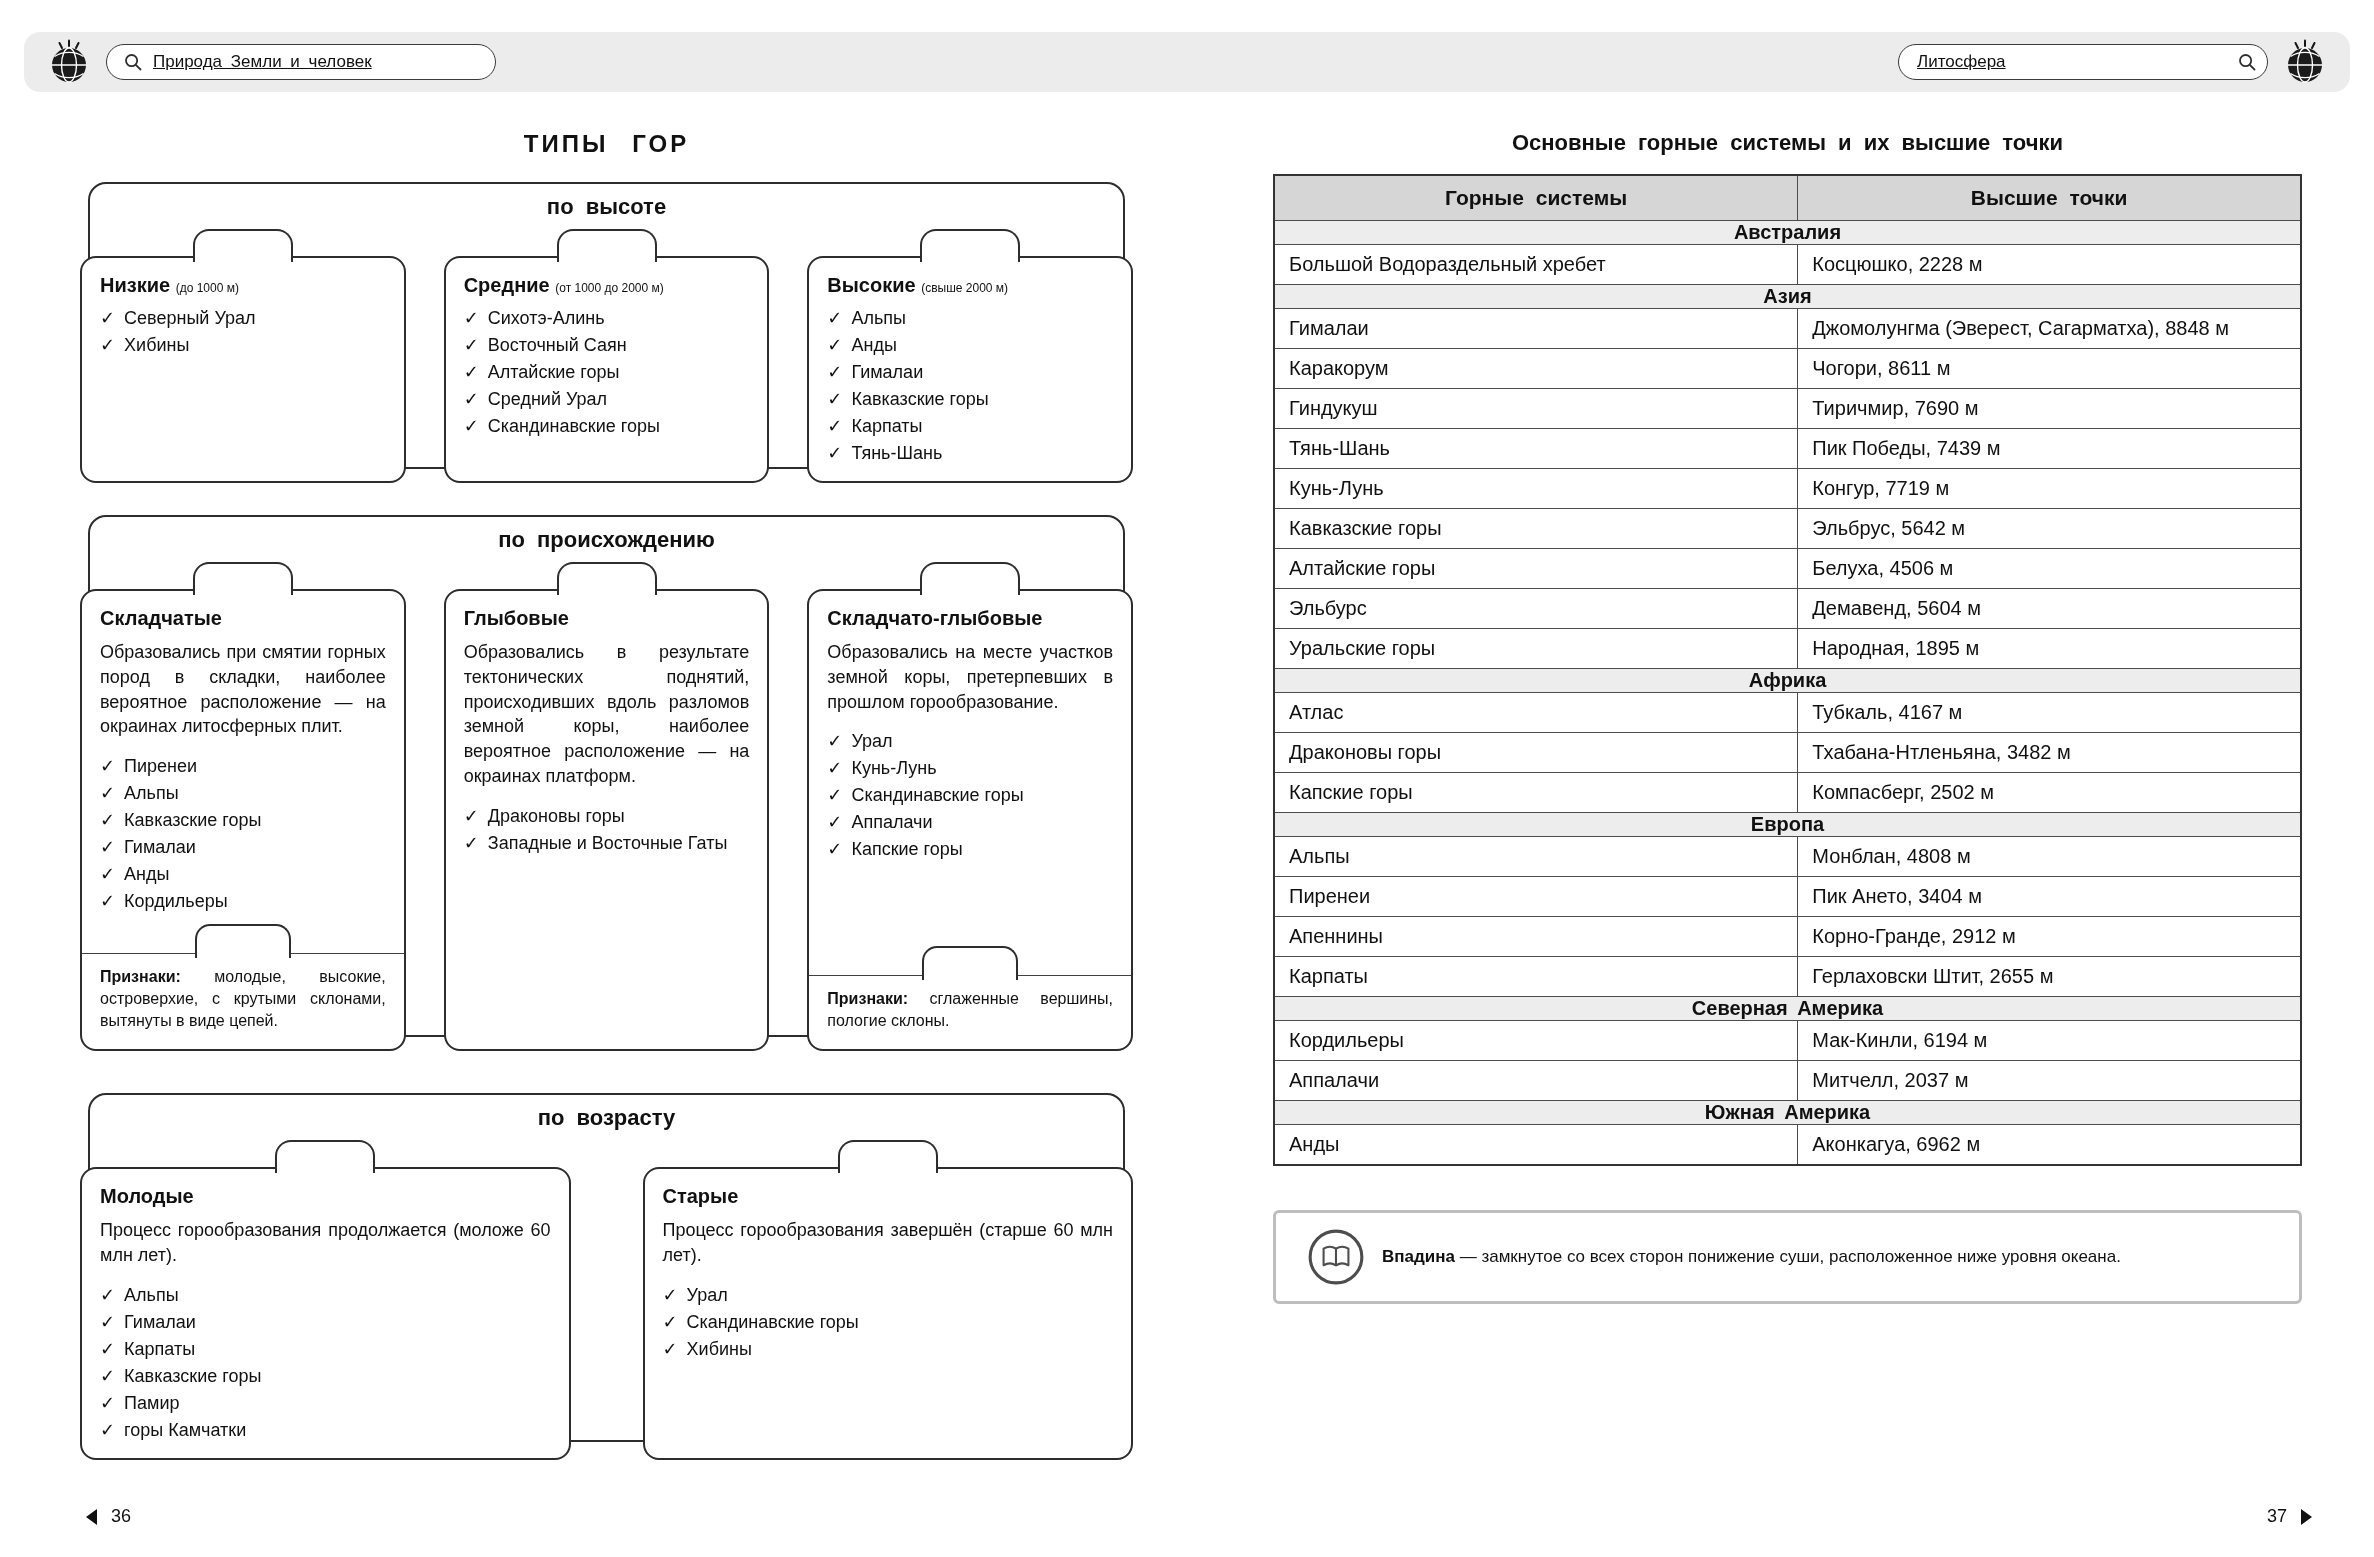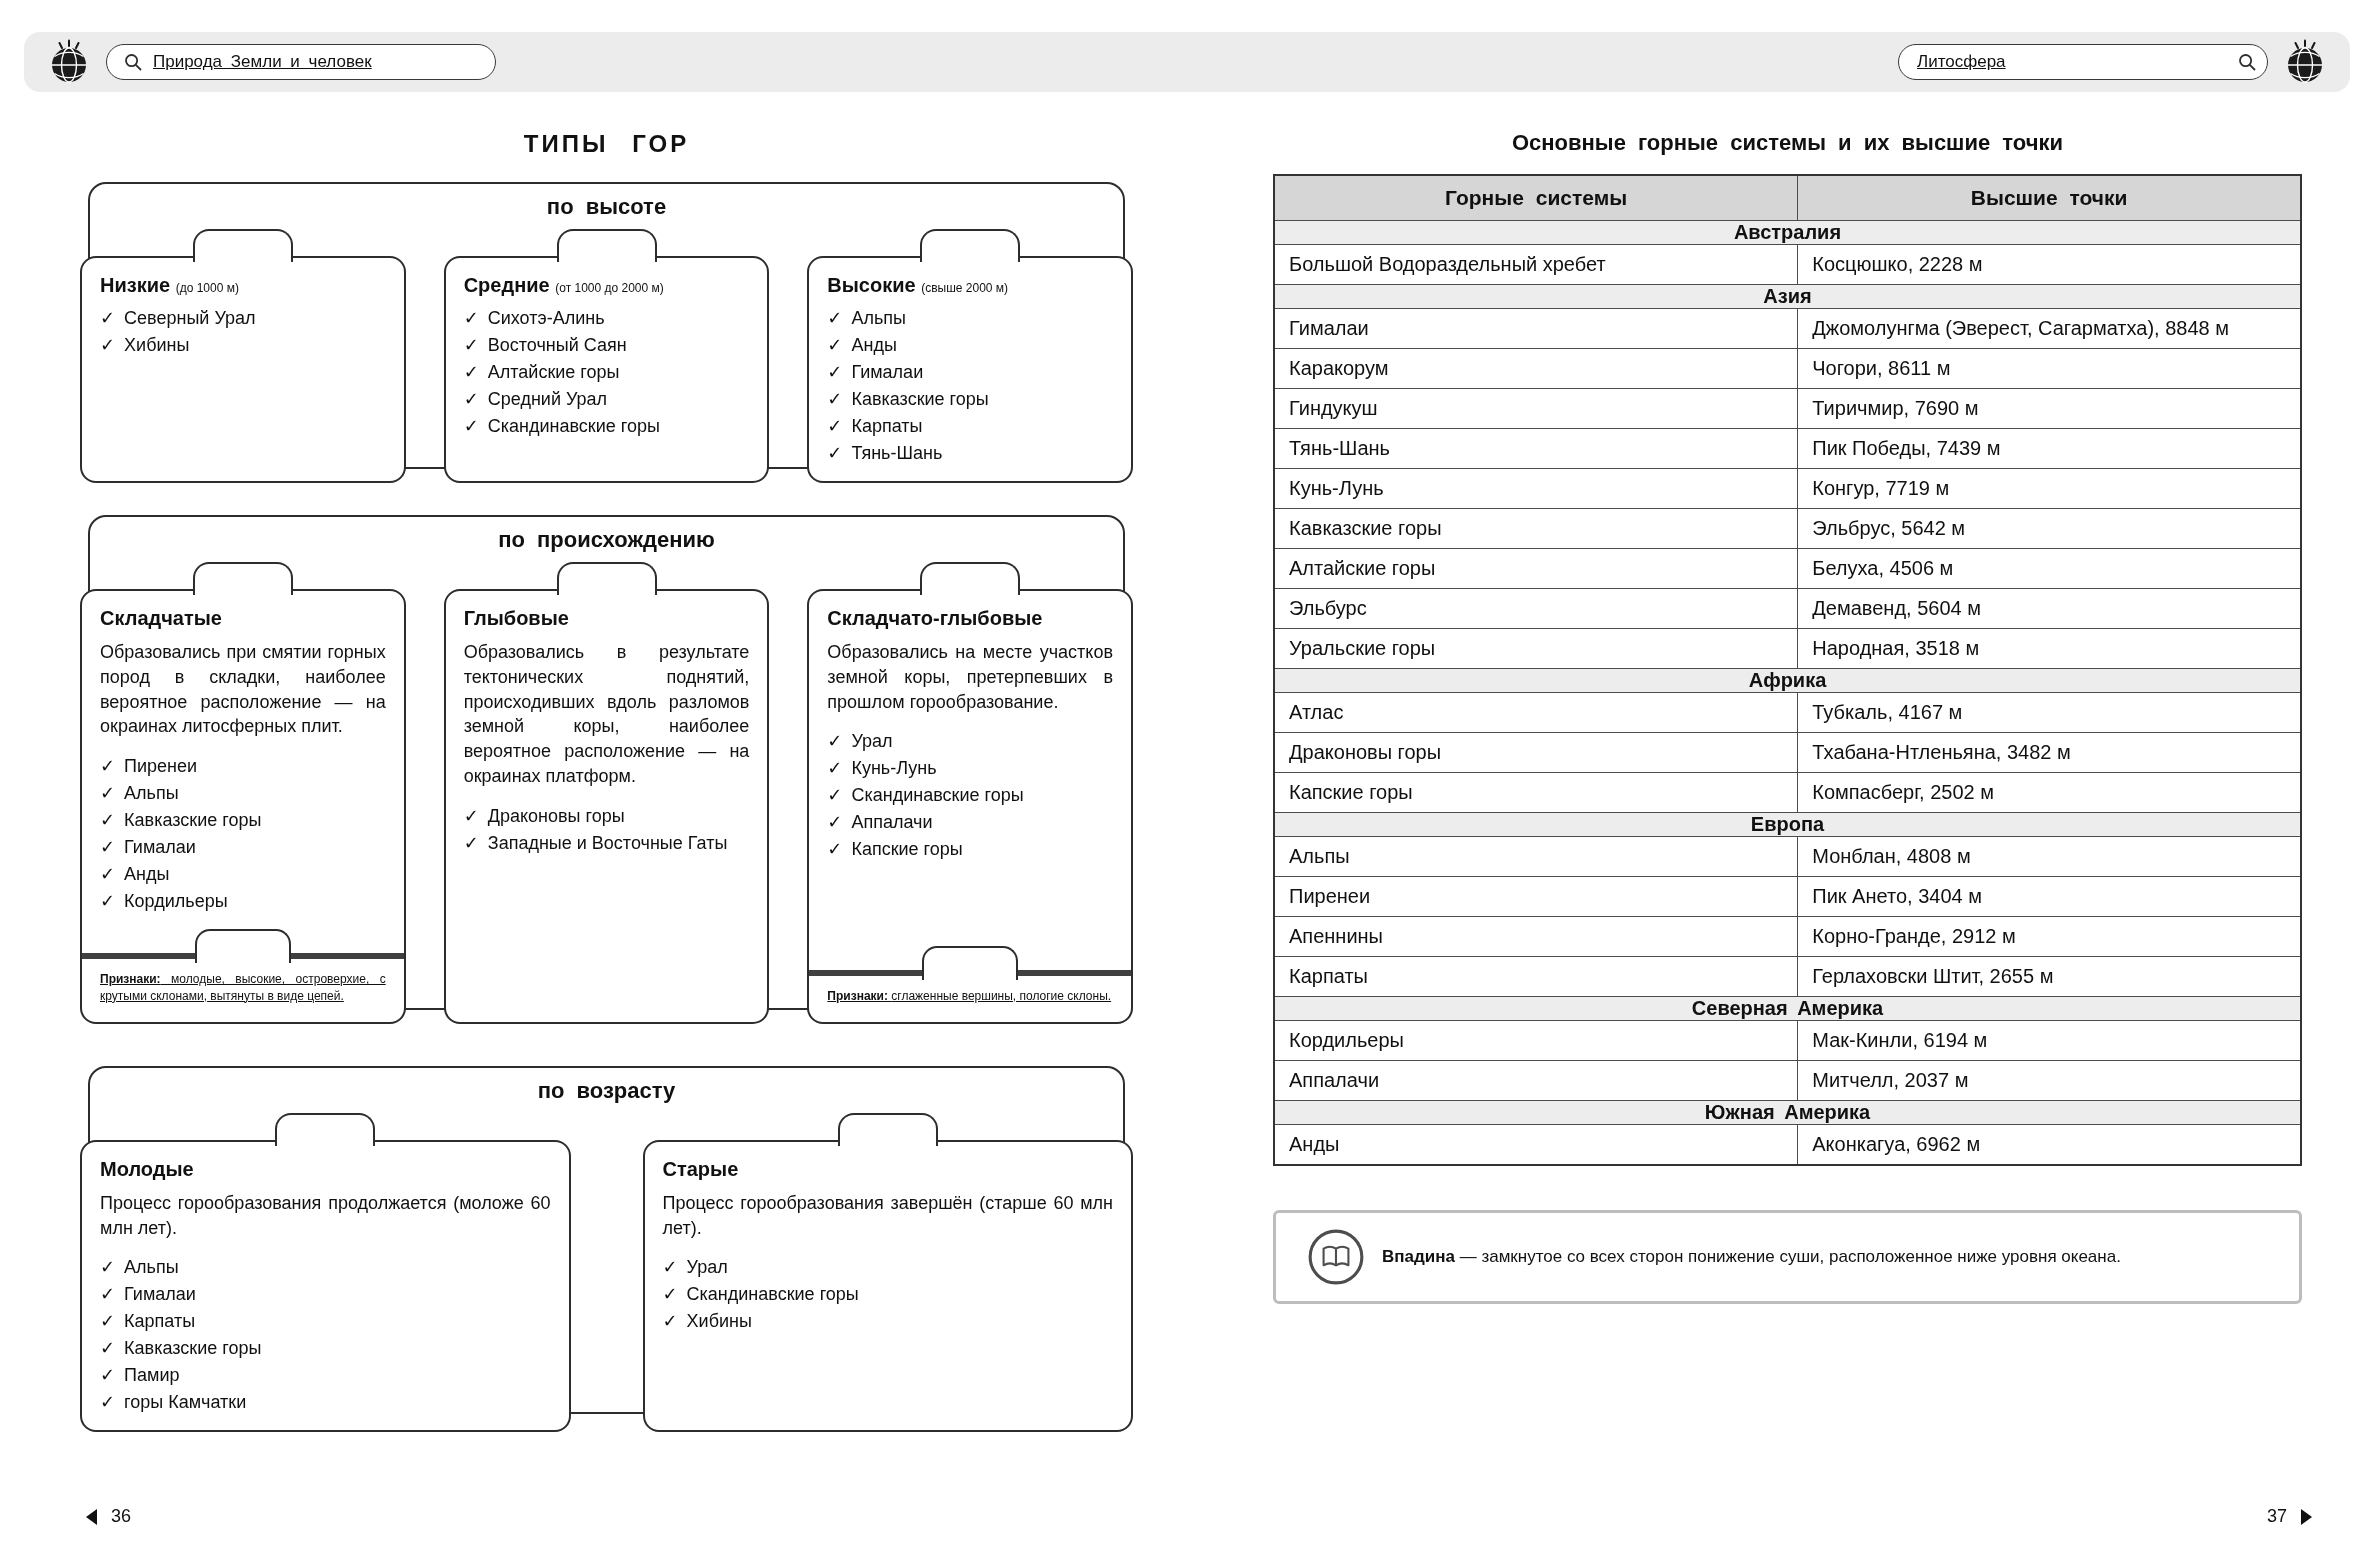--- a/index.html
+++ b/index.html
@@ -71,22 +71,22 @@
   }
   .checklist { list-style:none; margin:4px 0 0; }
   .checklist li {
     display:flex; gap:9px; font-size:18px; line-height:1.5; align-items:flex-start;
   }
   .chk { flex:0 0 auto; }
   .chk::before { content:"\2713"; }
   .with-signs .checklist { margin-bottom:38px; }
   .signs {
     margin:auto -18px 0; padding:12px 18px 4px;
-    border-top:6px solid #404040; position:relative;
-    font-size:12px; line-height:1.35; text-align:justify;text-decoration:underline;
+    border-top:1px solid #404040; position:relative;
+    font-size:16px; line-height:1.35; text-align:justify;
   }
   .signs::before {
     content:""; position:absolute; top:-30px; left:50%; transform:translateX(-50%);
     width:92px; height:32px; background:#fff;
     border:2px solid #2d2d2d; border-bottom:none;
     border-radius:15px 15px 0 0;
   }
 
   
   .table-title {
@@ -493,21 +493,21 @@
             <tr class="data-row">
               <td>Алтайские горы</td>
               <td>Белуха, 4506 м</td>
             </tr>
             <tr class="data-row">
               <td>Эльбурс</td>
               <td>Демавенд, 5604 м</td>
             </tr>
             <tr class="data-row">
               <td>Уральские горы</td>
-              <td>Народная, 3518 м</td>
+              <td>Народная, 1895 м</td>
             </tr>
             <tr class="region-row">
               <td colspan="2">Африка</td>
             </tr>
             <tr class="data-row">
               <td>Атлас</td>
               <td>Тубкаль, 4167 м</td>
             </tr>
             <tr class="data-row">
               <td>Драконовы горы</td>

